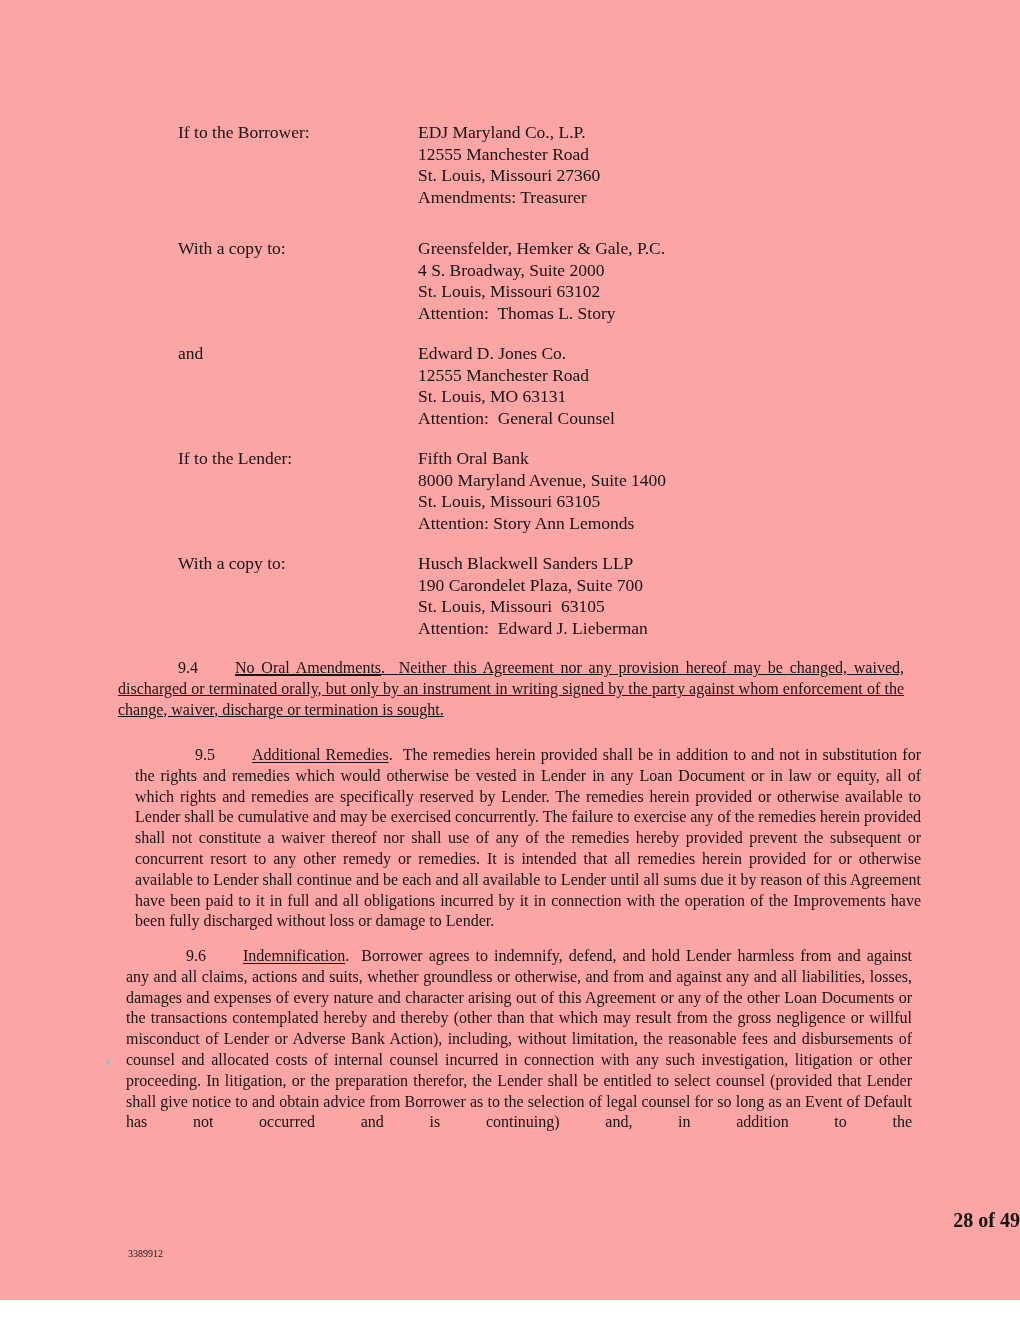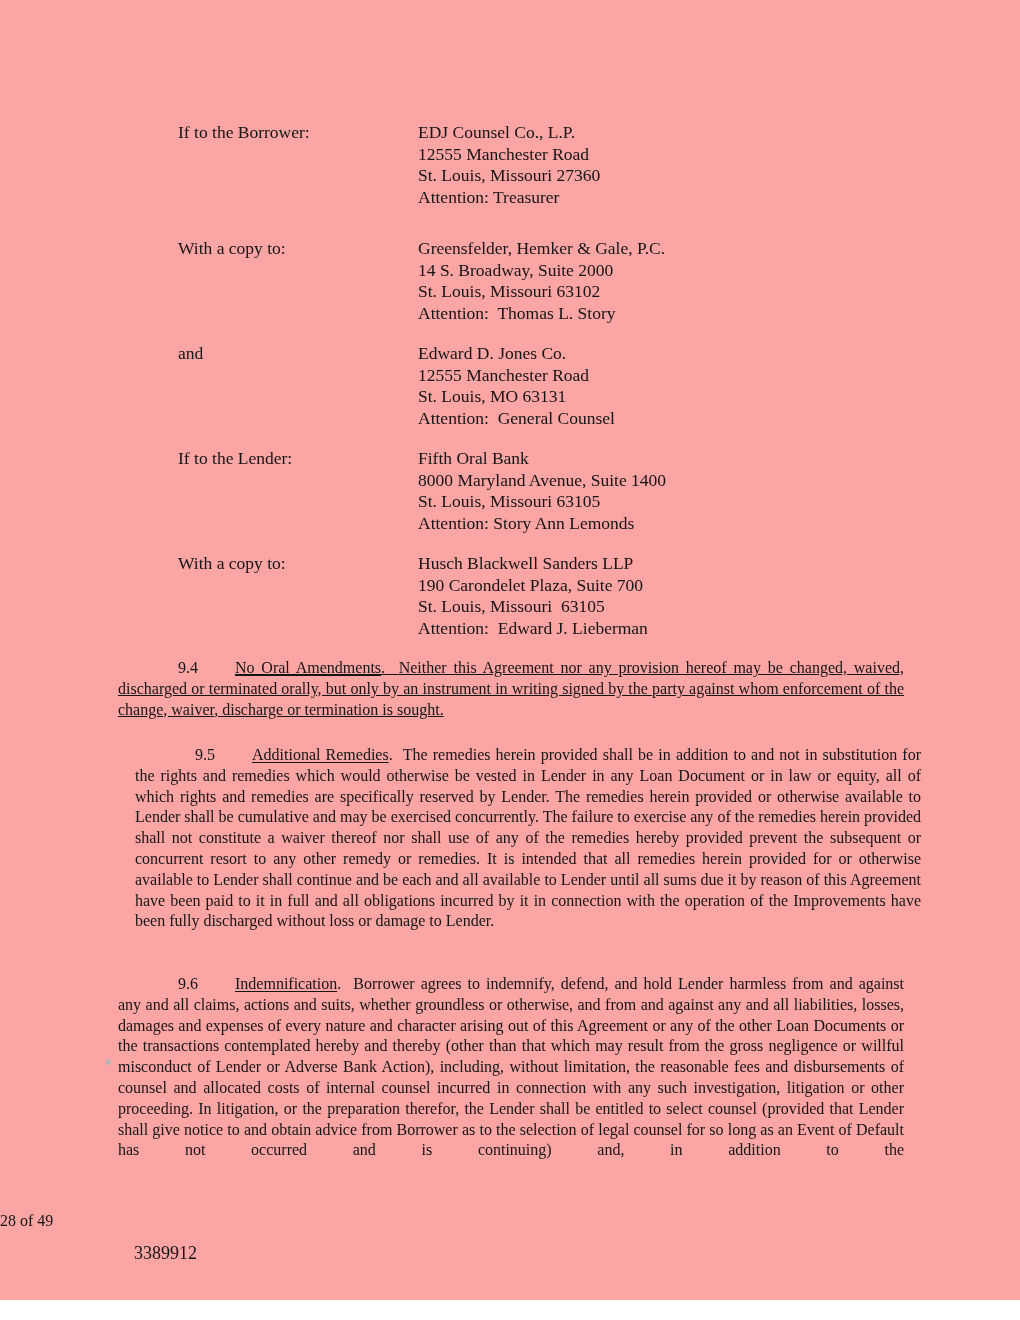--- a/index.html
+++ b/index.html
@@ -50,48 +50,49 @@
     position: absolute;
     left: 118px;
     width: 786px;
     font-size: 16px;
     line-height: 20.8px;
     text-align: justify;
     text-indent: 60px;
   }
   #sections .section-para:nth-of-type(1) { top: 658px; text-decoration: underline; }
   #sections .section-para:nth-of-type(2) { top: 745px; margin-left: 17px; }
-  #sections .section-para:nth-of-type(3) { top: 974px; text-align-last: justify; }
+  #sections .section-para:nth-of-type(3) { top: 946px; text-align-last: justify; margin-left: 8px; }
 
   .section-number {
     display: inline-block;
     width: 57px;
     text-indent: 0;
   }
   .section-heading {
     text-decoration: underline;
     text-decoration-thickness: 1px;
     text-underline-offset: 2px;
   }
 
   
   #footer-pagenum {
     position: absolute;
     top: 1210px;
     left: 0;
     width: 1020px;
-    text-align: left;
-    font-size: 16px;
+    text-align: right;
+    font-size: 20px;
     line-height: 21px;
+    font-weight: bold;
   }
   #footer-docnum {
     position: absolute;
     top: 1244px;
-    left: 134px;
-    font-size: 18px;
+    left: 128px;
+    font-size: 10px;
     line-height: 19px;
   }
 
   
   #scan-dot {
     position: absolute;
     left: 106px;
     top: 1059px;
     width: 5px;
     height: 6px;
@@ -102,32 +103,32 @@
 </head>
 <body>
 
 <div id="page">
 
   <div id="notices">
 
       <div class="notice-row">
         <span class="notice-label">If to the Borrower:</span>
         <div class="notice-address">
-          <div class="addr-line">EDJ Counsel Co., L.P.</div>
+          <div class="addr-line">EDJ Maryland Co., L.P.</div>
           <div class="addr-line">12555 Manchester Road</div>
           <div class="addr-line">St. Louis, Missouri 27360</div>
-          <div class="addr-line">Attention: Treasurer</div>
+          <div class="addr-line">Amendments: Treasurer</div>
         </div>
       </div>
 
       <div class="notice-row">
         <span class="notice-label">With a copy to:</span>
         <div class="notice-address">
           <div class="addr-line">Greensfelder, Hemker &amp; Gale, P.C.</div>
-          <div class="addr-line">14 S. Broadway, Suite 2000</div>
+          <div class="addr-line">4 S. Broadway, Suite 2000</div>
           <div class="addr-line">St. Louis, Missouri 63102</div>
           <div class="addr-line">Attention:&nbsp; Thomas L. Story</div>
         </div>
       </div>
 
       <div class="notice-row">
         <span class="notice-label">and</span>
         <div class="notice-address">
           <div class="addr-line">Edward D. Jones Co.</div>
           <div class="addr-line">12555 Manchester Road</div>

